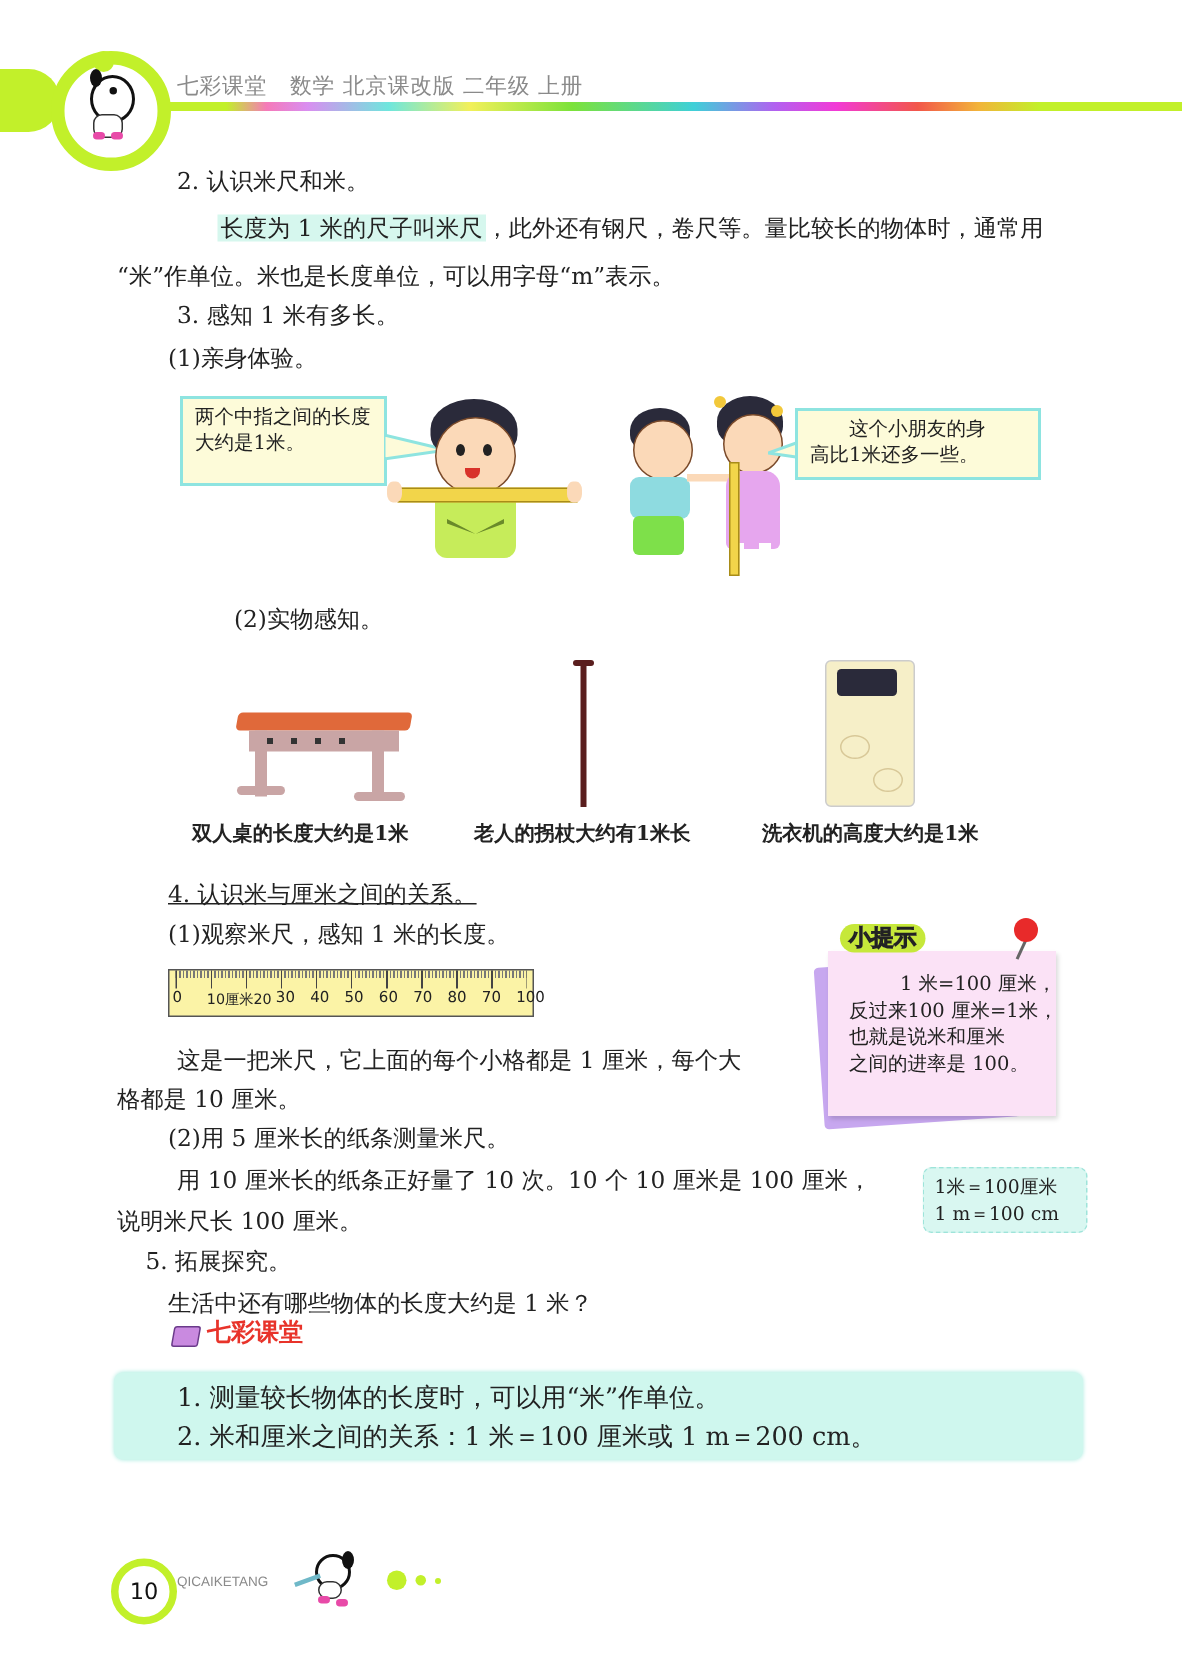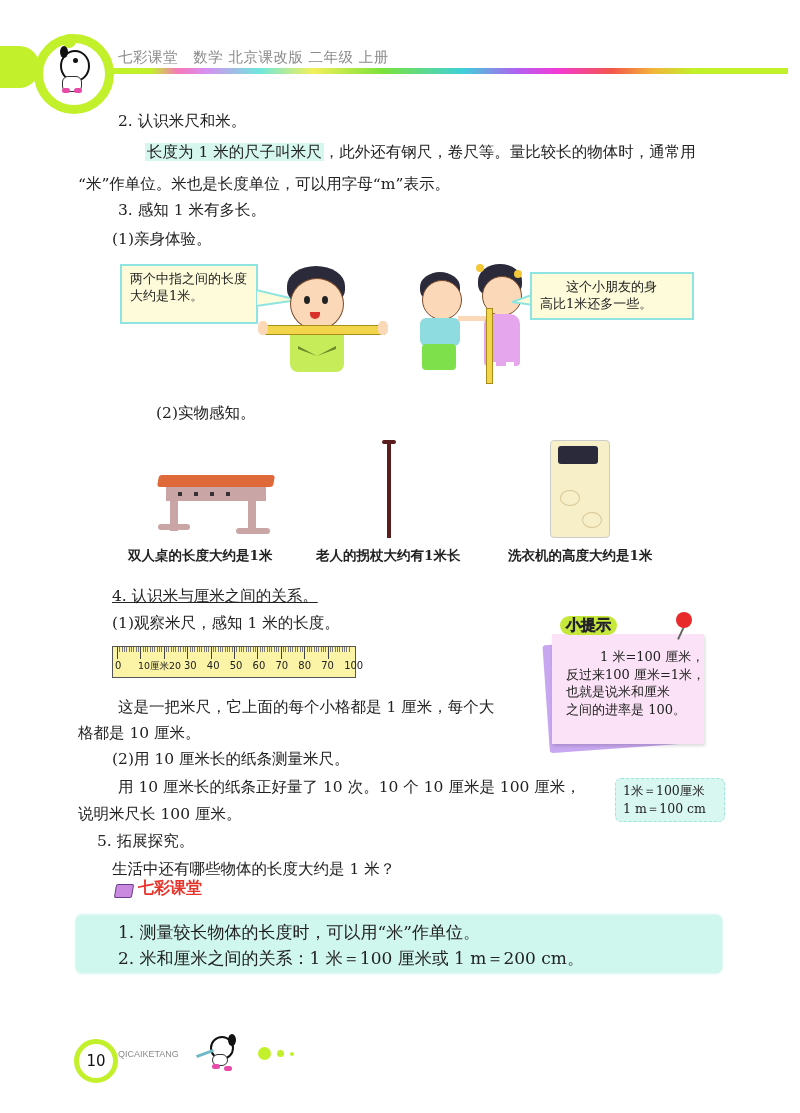--- a/index.html
+++ b/index.html
@@ -209,21 +209,21 @@
 <div class="abs pin-head"></div>
 <div class="abs note-text">
   <span style="text-indent:34px">1 米=100 厘米，</span>
   <span>反过来100 厘米=1米，</span>
   <span>也就是说米和厘米</span>
   <span>之间的进率是 100。</span>
 </div>
 
 <div class="abs txt" style="left:118px;top:694px;">这是一把米尺，它上面的每个小格都是 1 厘米，每个大</div>
 <div class="abs txt" style="left:78px;top:720px;">格都是 10 厘米。</div>
-<div class="abs txt" style="left:112px;top:746px;">(2)用 10 厘米长的纸条测量米尺。</div>
+<div class="abs txt" style="left:112px;top:746px;">(2)用 5 厘米长的纸条测量米尺。</div>
 <div class="abs txt" style="left:118px;top:774px;">用 10 厘米长的纸条正好量了 10 次。10 个 10 厘米是 100 厘米，</div>
 <div class="abs txt" style="left:78px;top:801px;">说明米尺长 100 厘米。</div>
 
 <div class="abs mini-box">
   <span>1米＝100厘米</span>
   <span>1 m＝100 cm</span>
 </div>
 
 <div class="abs txt" style="left:97px;top:828px;">5. 拓展探究。</div>
 <div class="abs txt" style="left:112px;top:856px;">生活中还有哪些物体的长度大约是 1 米？</div>

